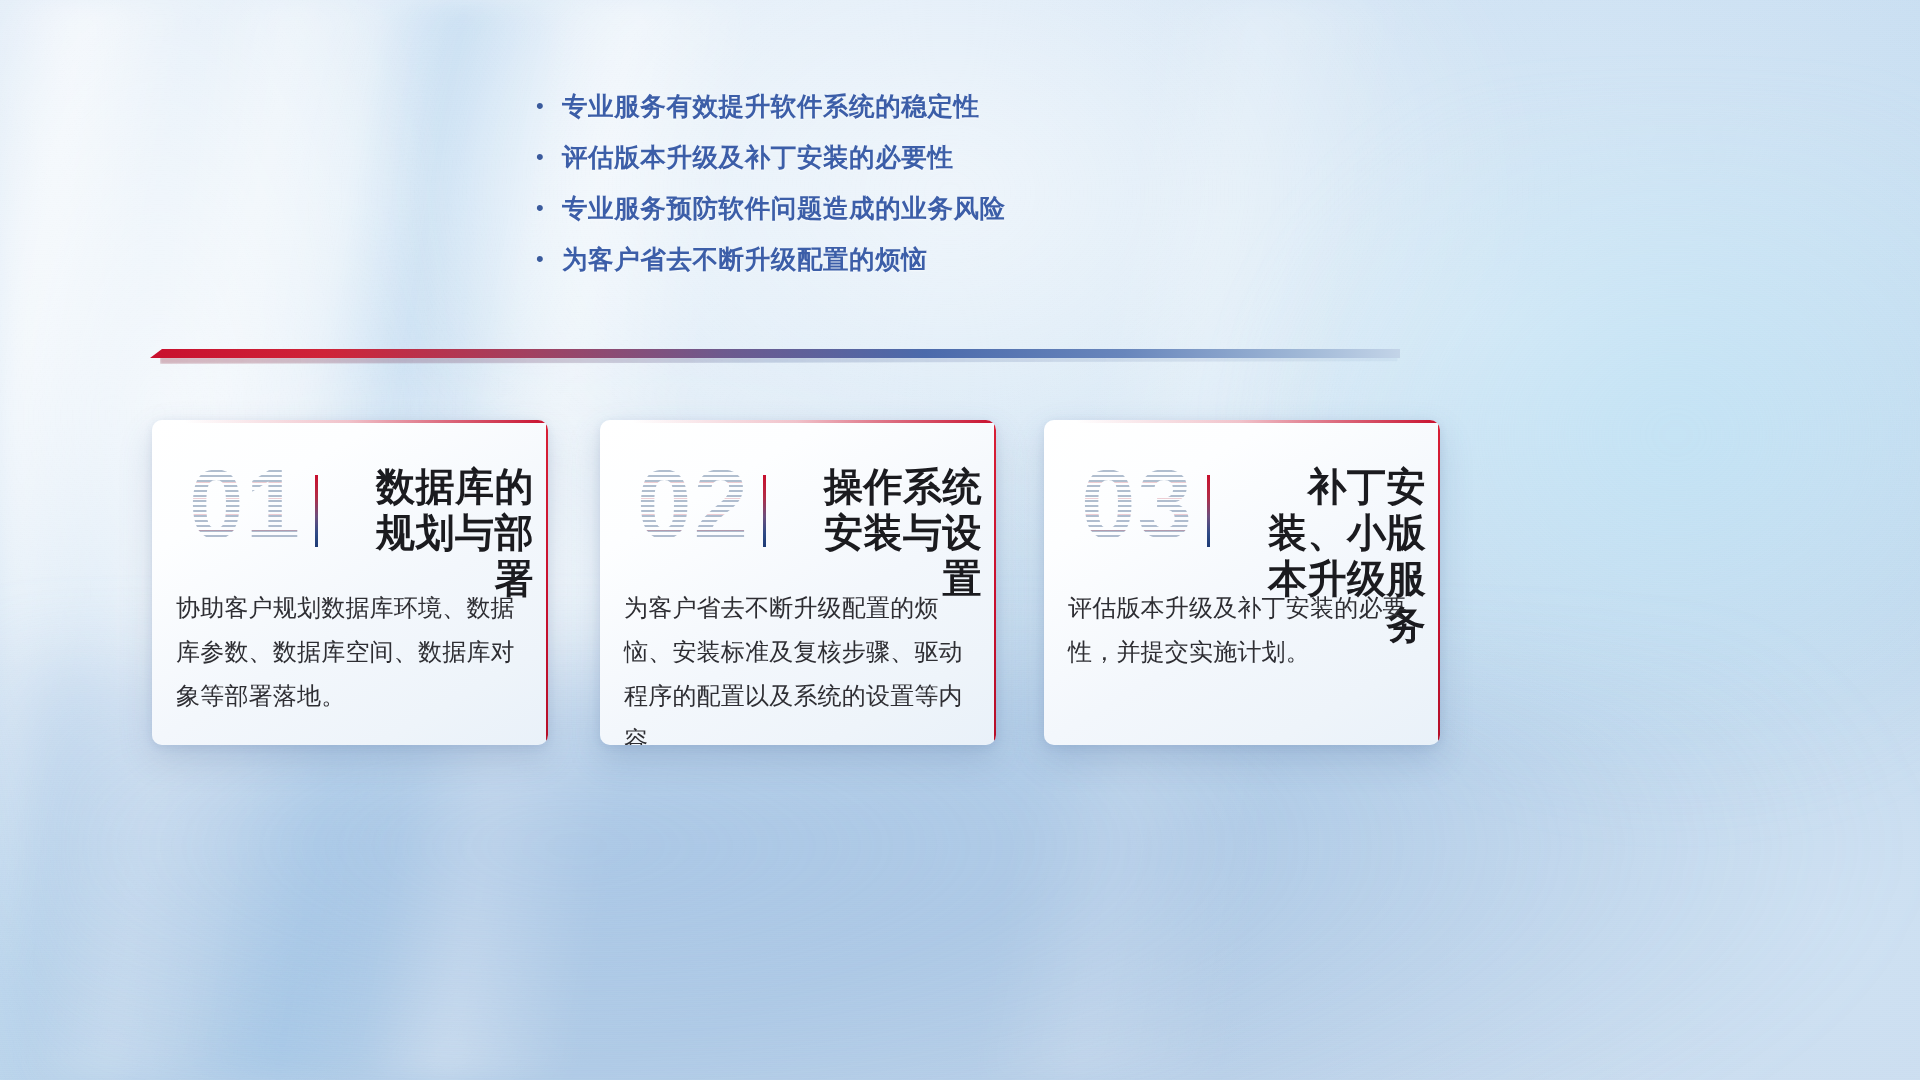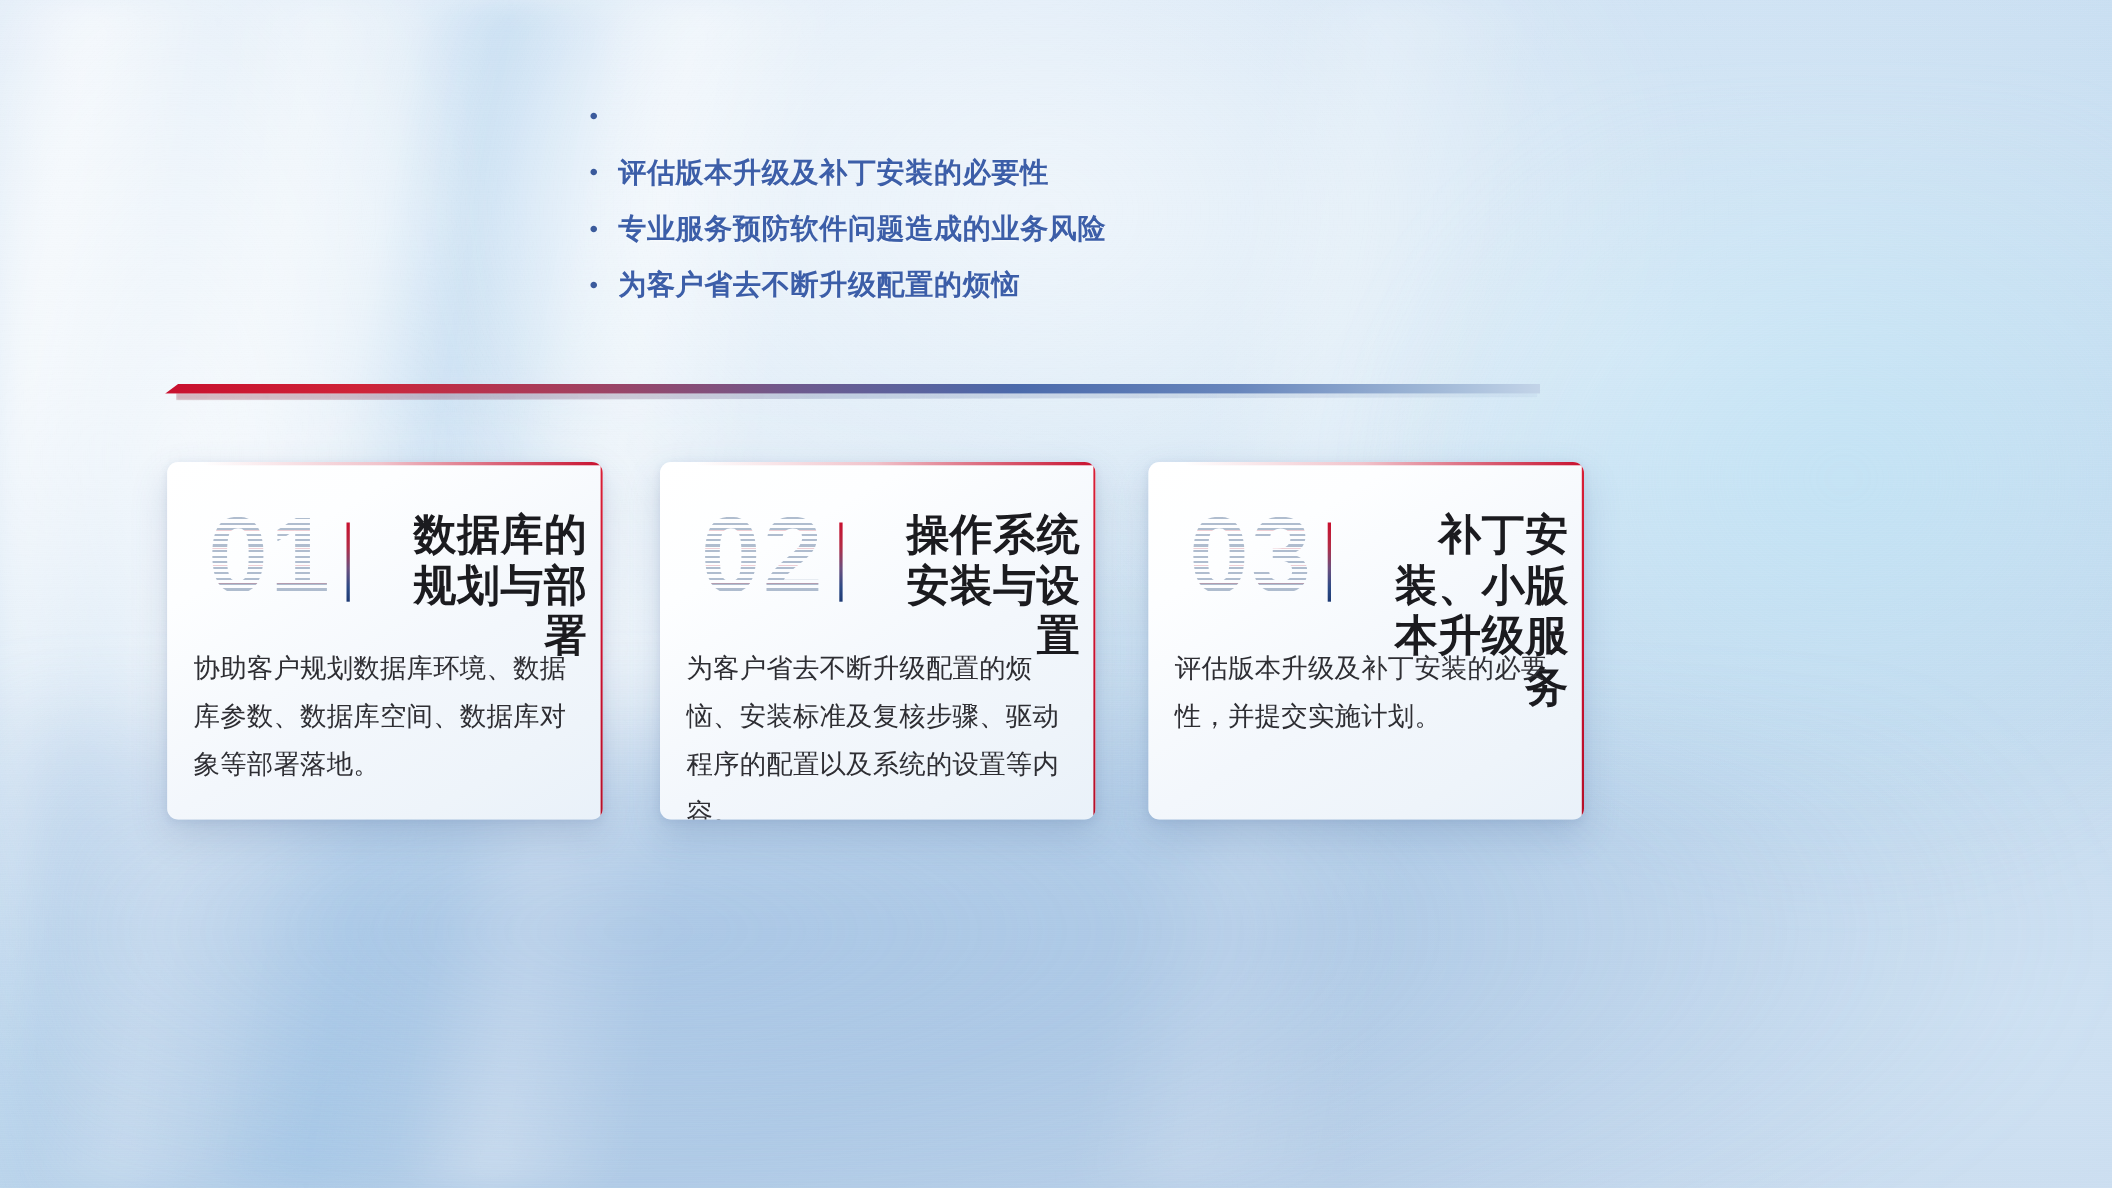--- a/index.html
+++ b/index.html
@@ -184,20 +184,21 @@
   <div class="bg-glow-mid"></div>
   <div class="bg-cool-right"></div>
   <div class="bg-deep-bottom"></div>
   <div class="bg-noise"></div>
 </div>
 
 <div id="bullets">
 
   <div class="bullet-row">
     <span class="bullet-dot no-select">•</span>
+    <span class="bullet-text">专业服务有效提升软件系统的稳定性</span>
   </div>
 
   <div class="bullet-row">
     <span class="bullet-dot no-select">•</span>
     <span class="bullet-text">评估版本升级及补丁安装的必要性</span>
   </div>
 
   <div class="bullet-row">
     <span class="bullet-dot no-select">•</span>
     <span class="bullet-text">专业服务预防软件问题造成的业务风险</span>

